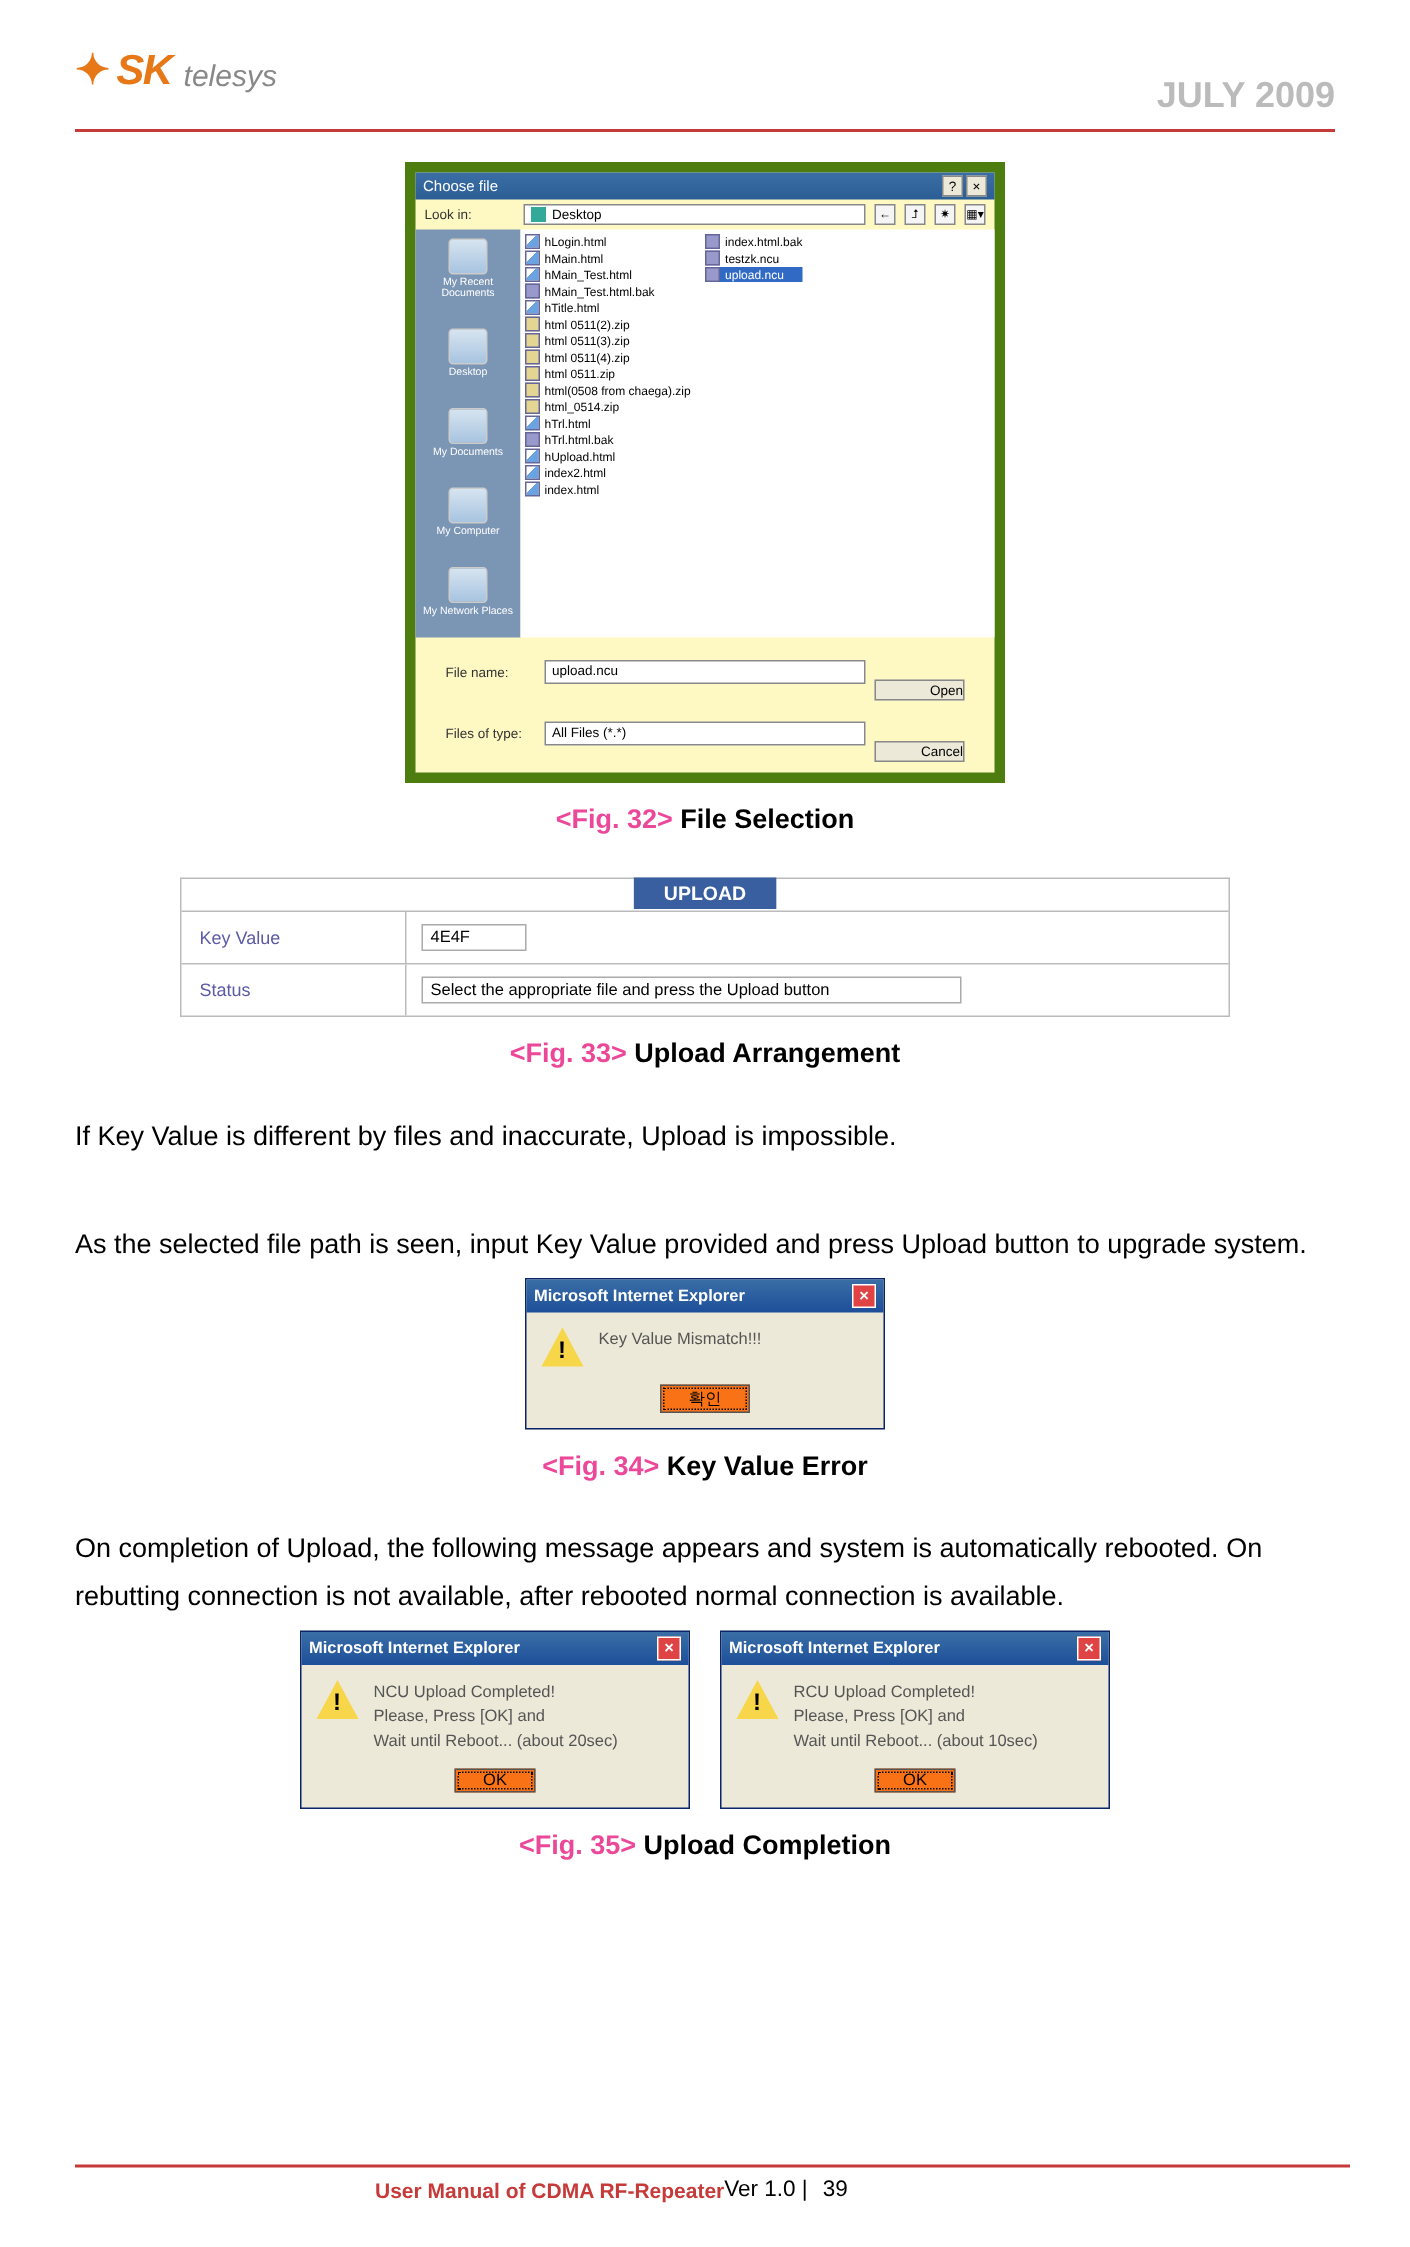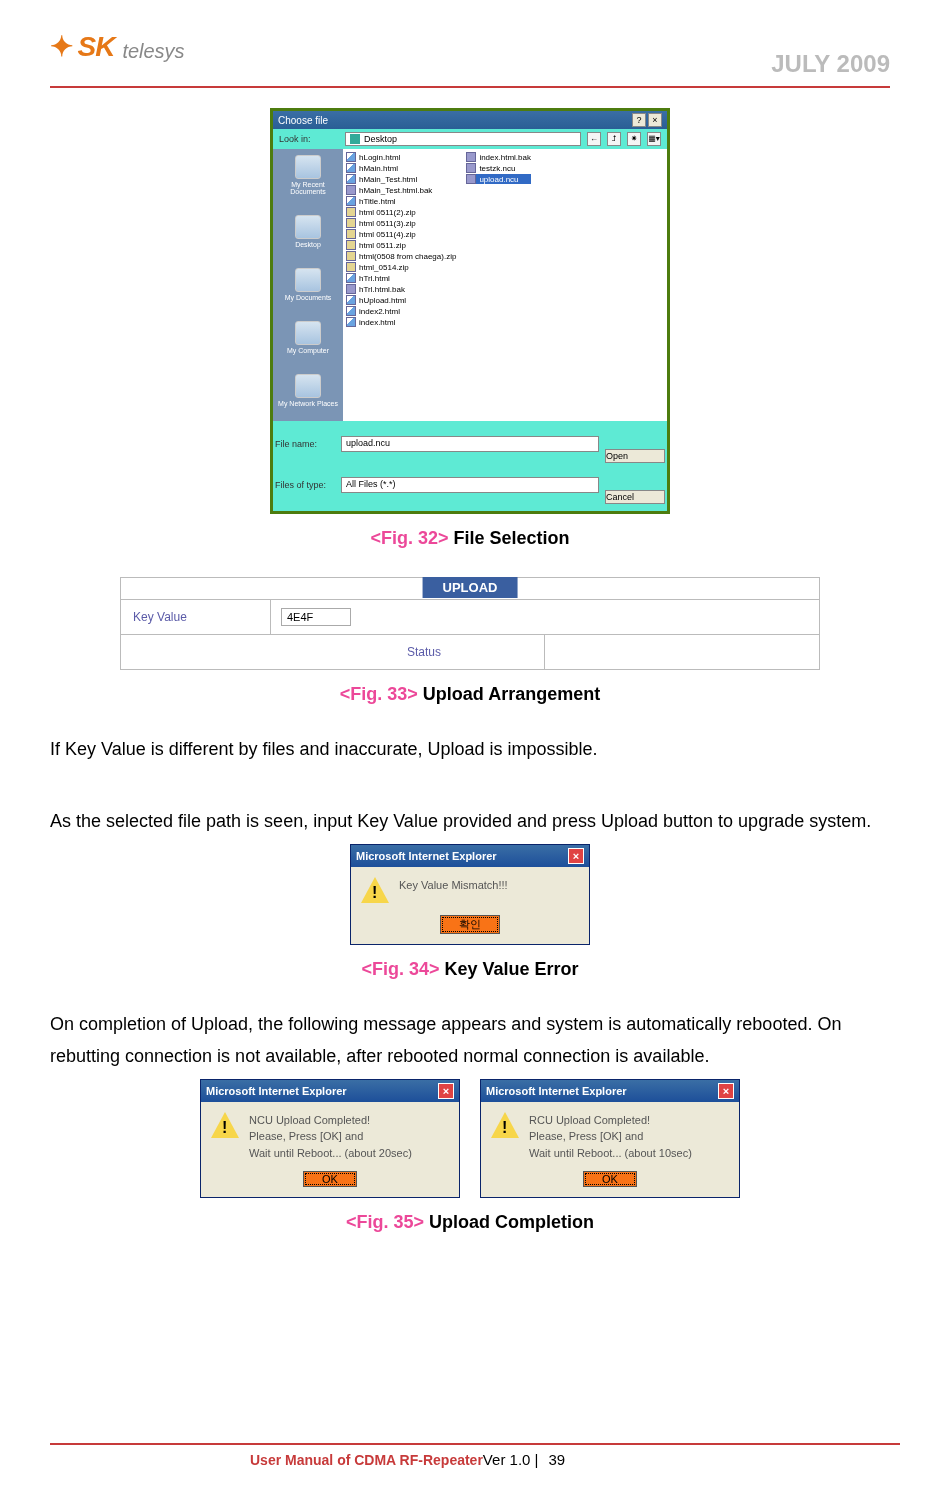--- a/index.html
+++ b/index.html
@@ -5,52 +5,52 @@
   * { box-sizing: border-box; margin: 0; padding: 0; }
   body { width: 940px; height: 1498px; font-family: Arial, sans-serif; background: #fff; position: relative; }
   .page { padding: 30px 50px 0 50px; }
   .header { display: flex; justify-content: space-between; align-items: flex-start; border-bottom: 2px solid #c73a3a; padding-bottom: 8px; margin-bottom: 20px; }
   .logo { display: flex; align-items: flex-end; gap: 4px; }
   .logo-swoosh { color: #e67817; font-size: 28px; font-weight: bold; }
   .logo-sk { color: #e67817; font-size: 28px; font-weight: bold; font-style: italic; letter-spacing: -1px; }
   .logo-telesys { color: #888; font-size: 20px; font-style: italic; margin-left: 4px; }
   .date { color: #bbb; font-size: 24px; font-weight: bold; margin-top: 20px; }
 
-  .fig-dialog { width: 400px; margin: 0 auto; border: 3px solid #4d7c0f; background: #5eead4; font-size: 9px; }
+  .fig-dialog { width: 400px; margin: 0 auto; border: 7px solid #4d7c0f; background: #fef9c3; font-size: 9px; }
   .dlg-titlebar { background: linear-gradient(#3a6ea5,#2a5e95); color: #fff; padding: 2px 5px; display: flex; justify-content: space-between; align-items: center; font-size: 10px; }
   .dlg-titlebar .tbtns { display: flex; gap: 2px; }
   .dlg-titlebar .tbtn { width: 14px; height: 14px; background: #ece9d8; border: 1px solid #888; font-size: 9px; text-align: center; line-height: 12px; color: #000; }
   .dlg-row { display: flex; align-items: center; padding: 3px 6px; gap: 6px; }
   .dlg-label { width: 60px; color: #333; }
   .dlg-combo { flex: 1; background: #fff; border: 1px solid #888; padding: 1px 4px; display: flex; align-items: center; gap: 4px; }
   .nav-icon { width: 14px; height: 14px; border: 1px solid #888; background: #f5f5f5; font-size: 8px; text-align: center; line-height: 12px; }
   .dlg-body { display: flex; justify-content: flex-end; }
   .places { width: 70px; background: #7b95b5; display: flex; flex-direction: column; }
   .place { padding: 6px 3px 14px 3px; text-align: center; color: #fff; font-size: 7px; }
   .place-icon { width: 26px; height: 24px; margin: 0 auto 2px; border: 1px solid #ccc; border-radius: 3px; background: linear-gradient(#d6e4f0,#a8c4e0); }
   .filearea { flex: 1; background: #fff; padding: 3px; display: flex; gap: 10px; }
   .filecol { display: flex; flex-direction: column; gap: 1px; }
   .fileitem { display: flex; align-items: center; gap: 3px; font-size: 8px; white-space: nowrap; }
   .fic { width: 10px; height: 10px; background: #99c; border: 1px solid #669; }
   .fic.html { background: linear-gradient(135deg,#fff 40%,#6aa3e0 40%); }
   .fic.zip { background: #e4d592; }
   .fileitem.sel { background: #316ac5; color: #fff; }
-  .dlg-bottom { padding: 4px 2px; }
+  .dlg-bottom { padding: 4px 20px; }
   .dlg-brow { display: flex; align-items: center; gap: 6px; margin-bottom: 3px; }
   .dlg-input { flex: 1; background: #fff; border: 1px solid #888; padding: 1px 4px; height: 16px; }
-  .dlg-btn { width: 60px; border: 1px solid #888; background: #ece9d8; text-align: left; padding: 1px 0; font-size: 9px; margin-top: 24px; }
+  .dlg-btn { width: 60px; border: 1px solid #888; background: #ece9d8; text-align: right; padding: 1px 0; font-size: 9px; margin-top: 24px; }
 
   .caption { text-align: center; font-weight: bold; font-size: 18px; margin: 14px 0 28px; }
   .caption .pre { color: #ec4899; }
 
   .upload-panel { width: 700px; margin: 0 auto; border: 1px solid #bbb; font-size: 12px; }
   .up-head { border-bottom: 1px solid #bbb; height: 22px; position: relative; }
   .up-head .bar { position: absolute; left: 50%; transform: translateX(-50%); top: -1px; background:#3a5fa0; color:#fff; font-weight:bold; padding: 3px 20px; font-size:13px; }
   .up-row { display: flex; align-items: center; border-bottom: 1px solid #bbb; }
-  .up-row:last-child { border-bottom: none; flex-direction: column; }
+  .up-row:last-child { border-bottom: none; }
   .up-label { width: 150px; padding: 10px 12px; color: #5b5ba8; border-right: 1px solid #bbb; font-size: 12px; }
   .up-val { flex: 1; padding: 8px 10px; display: flex; align-items: center; gap: 8px; }
   .up-input { border: 1px solid #aaa; padding: 2px 5px; font-size: 11px; }
   .up-input.w1 { width: 300px; }
   .up-input.w2 { width: 70px; }
   .up-input.w3 { width: 360px; }
   .up-btn { border: 1px solid #888; background: #efefef; padding: 1px 10px; font-size: 11px; border-radius: 2px; }
 
   .body-text { font-size: 18px; line-height: 1.8; margin: 40px 0 6px 0; }
 
@@ -219,20 +219,23 @@
         <div class="bar">UPLOAD</div>
       </div>
     <div class="up-row">
       <div class="up-label">Key Value</div>
       <div class="up-val">
           <span class="up-input w2">4E4F</span>
         </div>
     </div>
     <div class="up-row">
       <div class="up-label">Status</div>
+      <div class="up-val">
+          <span class="up-input w3">Select the appropriate file and press the Upload button</span>
+        </div>
     </div>
   </div>
 
   <div class="caption"><span class="pre">&lt;Fig. 33&gt; </span><span>Upload Arrangement</span></div>
 
   <p class="body-text" style="margin-top:0">If Key Value is different by files and inaccurate, Upload is impossible.</p>
   <p class="body-text">As the selected file path is seen, input Key Value provided and press Upload button to upgrade system.</p>
 
   <div class="iemsg msg-small">
     <div class="titlebar">

